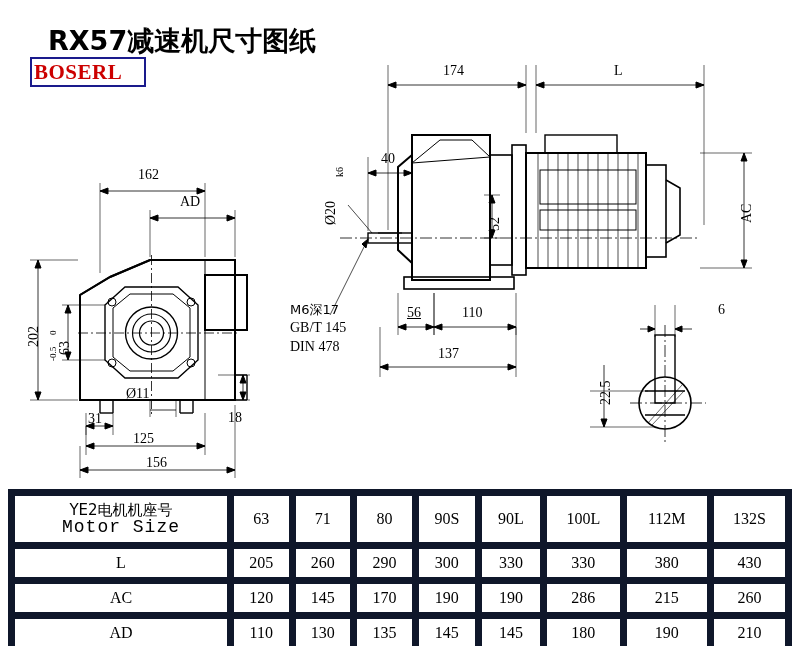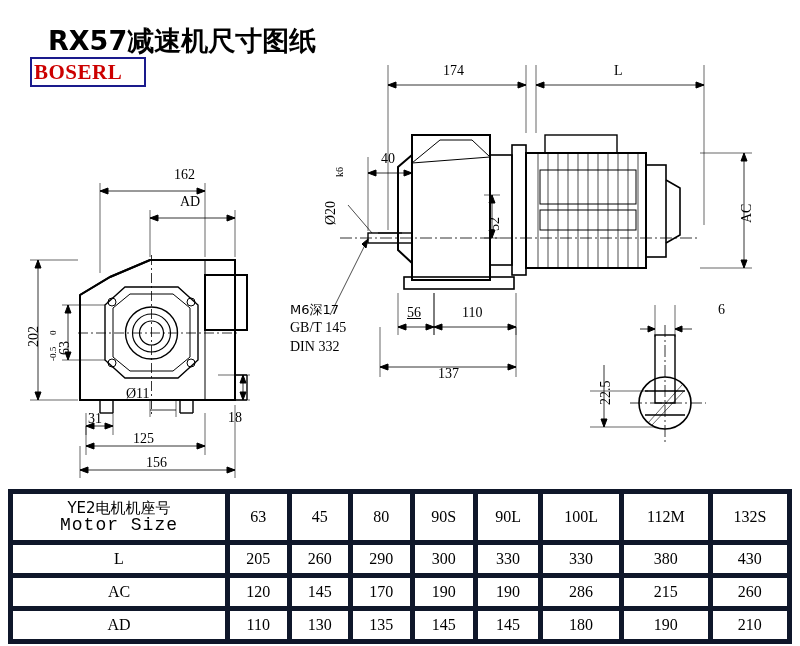--- a/index.html
+++ b/index.html
@@ -33,21 +33,21 @@
   .rot90{transform:rotate(-90deg);transform-origin:0 0;}
 
   svg{position:absolute;left:0;top:0;}
 
   
   #spec-table{
     position:absolute;left:8px;top:484px;width:784px;
     border-collapse:collapse;
   }
   #spec-table td{
-    border:5px solid #0f172a;text-align:center;
+    border:7px solid #0f172a;text-align:center;
     font-size:16px;height:26px;color:#000;
     font-family:"Liberation Serif", serif;
   }
   #spec-table td.rowhead{width:210px;}
   #spec-table td.head-cn{
     font-family:"DejaVu Sans", sans-serif;font-size:15px;
     line-height:17px;padding:1px 0;
   }
   #spec-table tr.hdr td{height:44px;}
   .mono{font-family:"Liberation Mono", monospace;font-size:18px;letter-spacing:1px;}
@@ -264,58 +264,58 @@
       <polygon points="655,324 648,321 648,327" fill="#000"></polygon>
       <polygon points="675,324 682,321 682,327" fill="#000"></polygon>
 
       <line x1="590" y1="386" x2="648" y2="386" stroke-width="0.6"></line>
       <line x1="590" y1="422" x2="655" y2="422" stroke-width="0.6"></line>
       <line x1="604" y1="360" x2="604" y2="422" stroke-width="0.8"></line>
       <polygon points="604,422 601,414 607,414" fill="#000"></polygon>
     </g>
   </svg>
 
-  <div class="lbl" style="left:138px;top:162px;margin-left:36px;">162</div>
+  <div class="lbl" style="left:138px;top:162px;">162</div>
   <div class="lbl" style="left:180px;top:189px;">AD</div>
   <div class="lbl rot90" style="left:26px;top:342px;">202</div>
   <div class="lbl rot90" style="left:57px;top:350px;">63</div>
   <div class="lbl rot90" style="left:48px;top:330px;font-size:9px;">0</div>
   <div class="lbl rot90" style="left:48px;top:356px;font-size:9px;">-0.5</div>
   <div class="lbl" style="left:88px;top:406px;">31</div>
   <div class="lbl" style="left:133px;top:426px;">125</div>
   <div class="lbl" style="left:146px;top:450px;">156</div>
   <div class="lbl" style="left:228px;top:405px;">18</div>
   <div class="lbl" style="left:126px;top:381px;">Ø11</div>
 
   <div class="lbl" style="left:443px;top:58px;">174</div>
   <div class="lbl" style="left:614px;top:58px;">L</div>
   <div class="lbl" style="left:381px;top:146px;">40</div>
   <div class="lbl rot90" style="left:323px;top:220px;">Ø20</div>
   <div class="lbl rot90" style="left:334px;top:172px;font-size:10px;">k6</div>
   <div class="lbl rot90" style="left:487px;top:226px;">52</div>
   <div class="lbl rot90" style="left:739px;top:218px;">AC</div>
   <div class="lbl" style="left:407px;top:300px;text-decoration:underline;">56</div>
   <div class="lbl" style="left:462px;top:300px;">110</div>
-  <div class="lbl" style="left:438px;top:341px;margin-top:20px;">137</div>
+  <div class="lbl" style="left:438px;top:341px;">137</div>
   <div class="lbl" style="left:290px;top:296px;font-family:'DejaVu Sans',sans-serif;font-size:13px;">M6深17</div>
   <div class="lbl" style="left:290px;top:315px;">GB/T 145</div>
-  <div class="lbl" style="left:290px;top:334px;">DIN 332</div>
+  <div class="lbl" style="left:290px;top:334px;">DIN 478</div>
 
   <div class="lbl" style="left:718px;top:297px;">6</div>
   <div class="lbl rot90" style="left:598px;top:400px;">22.5</div>
 
   <table id="spec-table">
     <tbody>
       <tr class="hdr">
         <td class="rowhead head-cn">
           <div>YE2电机机座号</div>
           <div class="mono">Motor Size</div>
         </td>
         <td>63</td>
-        <td>45</td>
+        <td>71</td>
         <td>80</td>
         <td>90S</td>
         <td>90L</td>
         <td>100L</td>
         <td>112M</td>
         <td>132S</td>
       </tr>
       <tr>
         <td class="rowhead">L</td>
         <td>205</td>

